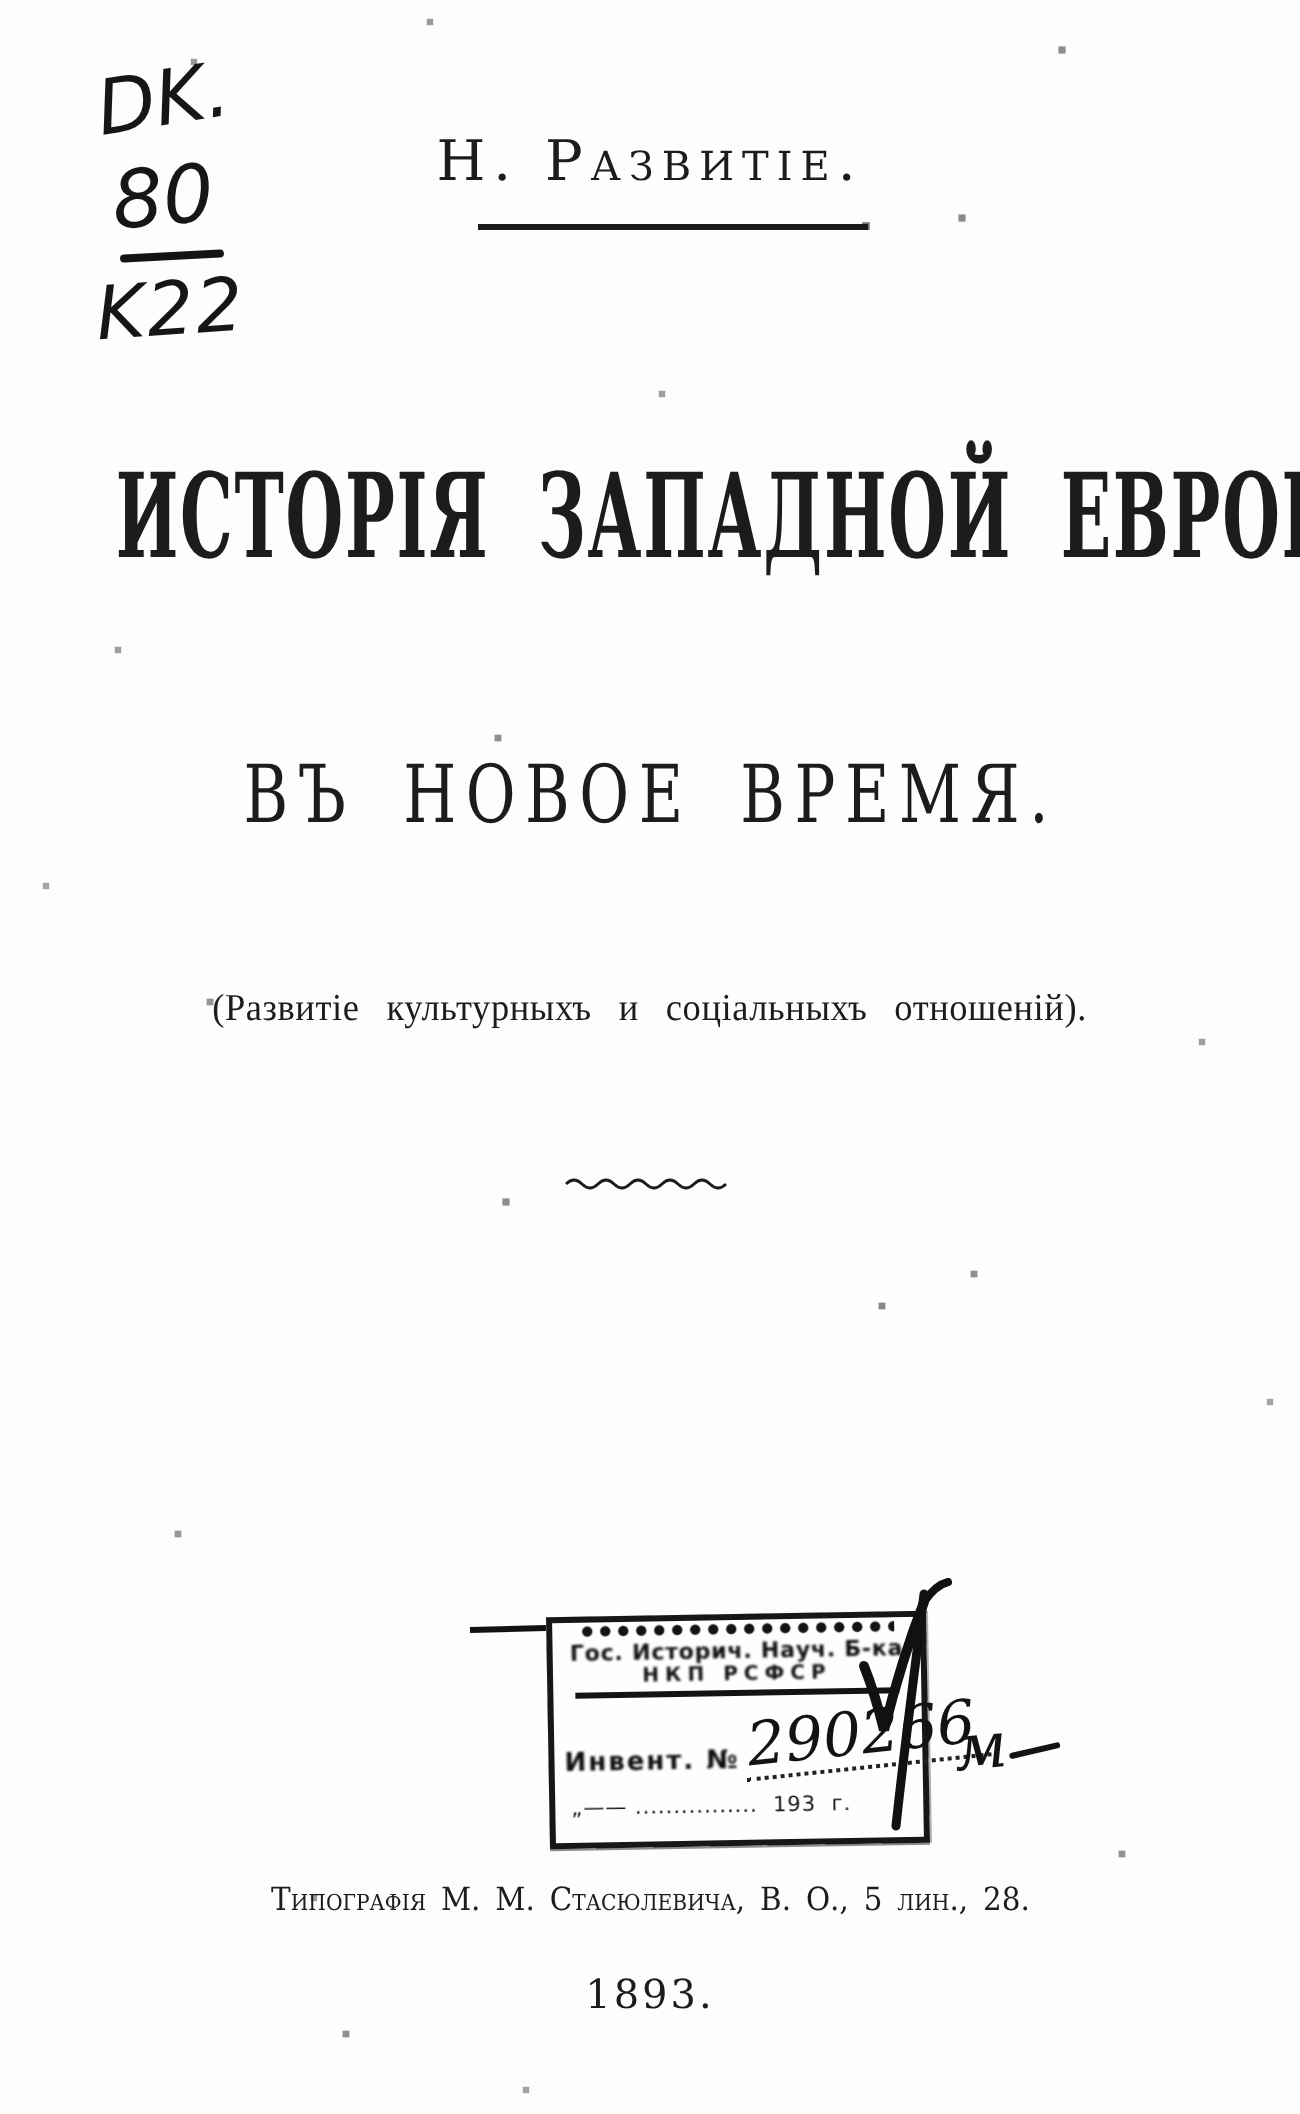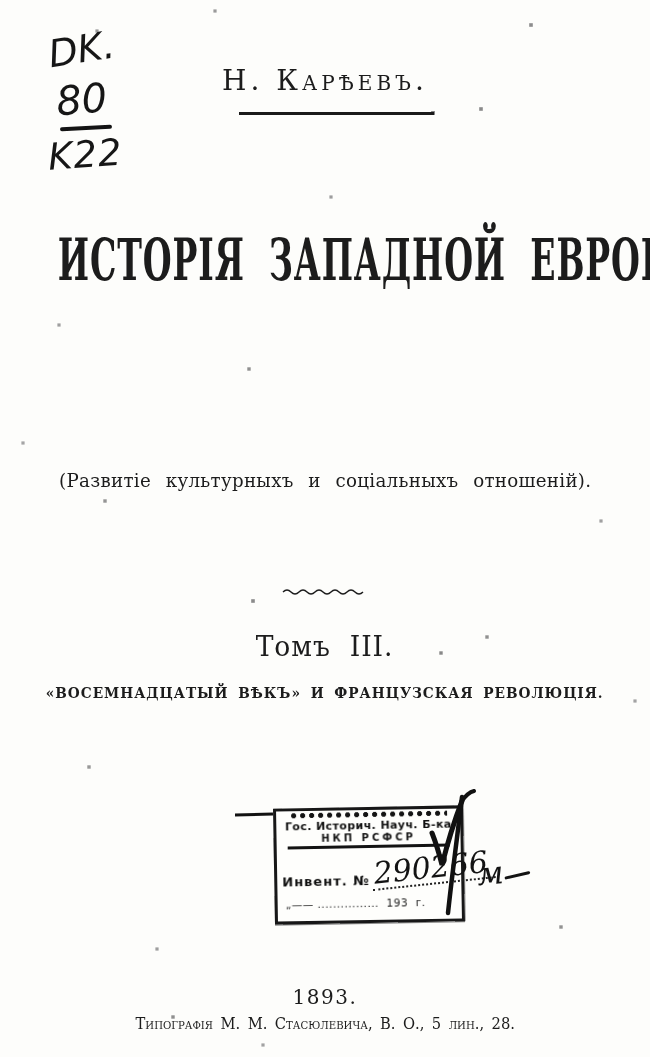--- a/index.html
+++ b/index.html
@@ -71,21 +71,21 @@
   
   .subtitle { top: 378px; }
   .subtitle .tx {
     display: inline-block;
     font-size: 32px;
     letter-spacing: 5px; word-spacing: 10px;
     transform: scale(0.95, 1.25);
     white-space: nowrap;
   }
   
-  .paren { top: 469px; }
+  .paren { top: 494px; font-family: Liberation Serif, serif; }
   .paren .tx {
     display: inline-block;
     font-size: 19px;
     word-spacing: 9px; letter-spacing: 0.3px;
     transform: scaleX(0.96);
     white-space: nowrap;
   }
   
   .wavy { top: 582px; }
   
@@ -175,21 +175,21 @@
     width: 26px; height: 2.5px; background: #131313;
     margin-left: -6px; vertical-align: 6px;
     transform: rotate(-8deg); border-radius: 2px;
   }
   
   .city { top: 933px; }
   .city .tx {
     display: inline-block; font-size: 24px;
     letter-spacing: 1px; transform: scaleX(0.83);
   }
-  .publisher { top: 1014px; }
+  .publisher { top: 940px; }
   .publisher .tx {
     display: inline-block; font-size: 16px;
     font-variant: small-caps; word-spacing: 3px;
     transform: scaleX(0.92); white-space: nowrap;
   }
   .year { top: 985px; }
   .year .tx { display: inline-block; font-size: 20px; letter-spacing: 1.5px; text-align: right; }
 </style>
 </head>
 <body>
@@ -198,45 +198,42 @@
 
   <div class="speckles"></div>
 
   <div class="callnum">
     <div class="cn1">DK.</div>
     <div class="cn2">80</div>
     <div class="cnline"></div>
     <div class="cn3">K22</div>
   </div>
 
-  <div class="author center">Н. Карѣевъ.</div>
+  <div class="author center">Н. Развитіе.</div>
   <div class="author-rule"></div>
 
   <div class="title center">
     <span class="tx">ИСТОРІЯ ЗАПАДНОЙ ЕВРОПЫ</span>
   </div>
 
+  <div class="subtitle center">
+    <span class="tx">ВЪ НОВОЕ ВРЕМЯ.</span>
+  </div>
 
   <div class="paren center">
     <span class="tx">(Развитіе культурныхъ и соціальныхъ отношеній).</span>
   </div>
 
   <div class="wavy center">
     <svg width="88" height="10" viewBox="0 0 88 10">
       <path d="M2 5 q4 -4 8 0 t8 0 t8 0 t8 0 t8 0 t8 0 t8 0 t8 0 t8 0 t8 0" fill="none" stroke="#1c1c1c" stroke-width="1.4"></path>
     </svg>
   </div>
 
-  <div class="volume center">
-    <span class="tx">Томъ III.</span>
-  </div>
-
-  <div class="volsub center">
-    <span class="tx">«ВОСЕМНАДЦАТЫЙ ВѢКЪ» И ФРАНЦУЗСКАЯ РЕВОЛЮЦІЯ.</span>
-  </div>
+
 
   <div class="dash"></div>
 
   <div class="stamp">
     <div class="scallops"></div>
     <div class="stamp-l1">Гос. Историч. Науч. Б-ка</div>
     <div class="stamp-l2">НКП РСФСР</div>
     <div class="stamp-div"></div>
     <div class="inv-row">
       <span class="inv-label">Инвент. №</span>

